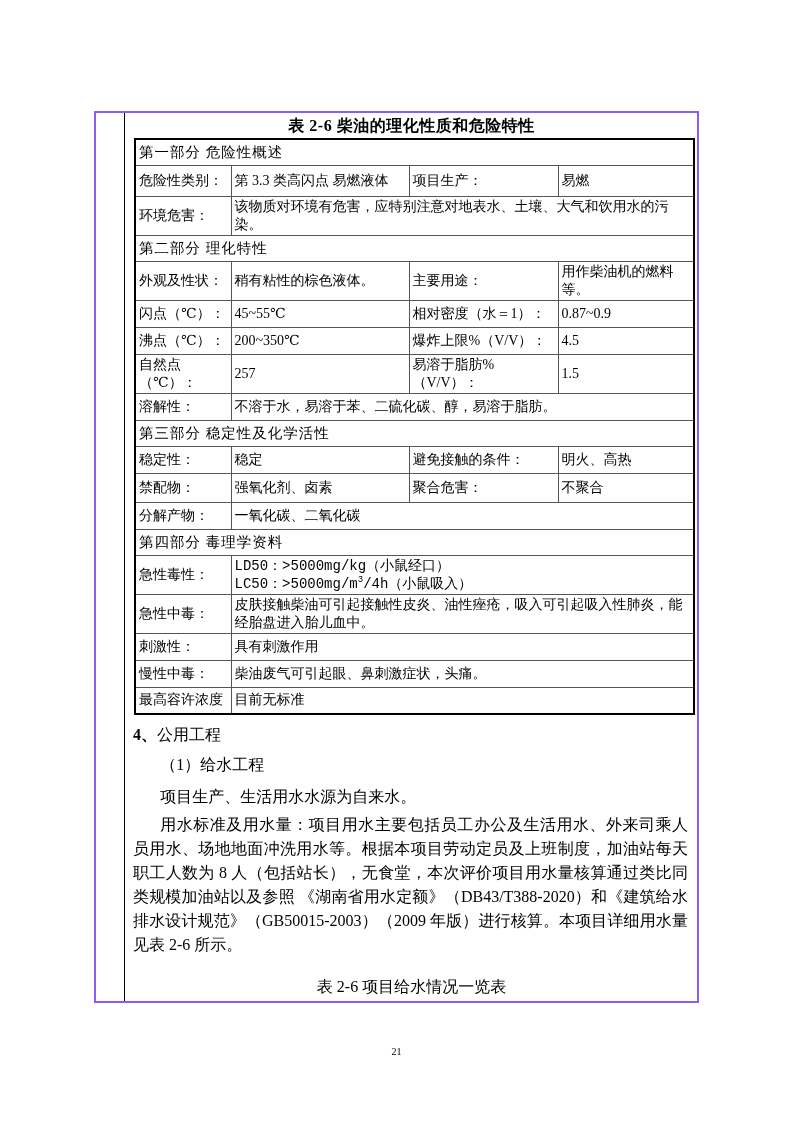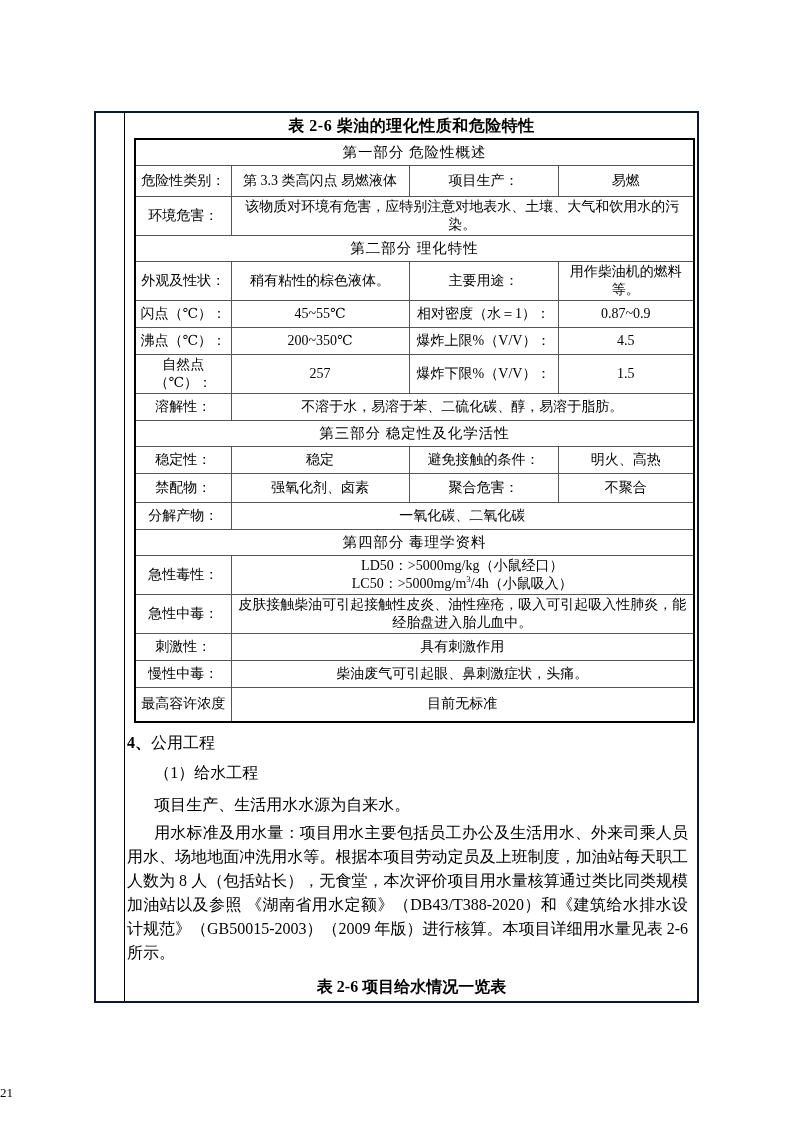--- a/index.html
+++ b/index.html
@@ -10,21 +10,21 @@
     color:#000;
     position:relative;
     overflow:hidden;
   }
   .page { position:relative; width:793px; height:1122px; background:#fff; }
 
   
   .frame {
     position:absolute; left:94px; top:111px;
     width:605px; height:892px;
-    border:2px solid #0f172a;
+    border:2px solid #8b5cf6;
   }
   .left-strip {
     position:absolute; left:0; top:0; bottom:0; width:29px;
     border-right:1px solid #000;
   }
   .content {
     position:absolute; left:30px; top:0; right:0; bottom:0;
     height:100%;
   }
 
@@ -35,46 +35,46 @@
   }
 
   table.props {
     border-collapse:collapse; table-layout:fixed;
     width:559px; margin:0 auto 0 8px;
     border:2.5px solid #000;
     font-size:14px;
   }
   table.props td {
     border:1px solid #555;
-    text-align:center; vertical-align:middle;
+    vertical-align:middle;
     padding:1px 3px;
     line-height:18px;
   }
   td.sec-hdr { letter-spacing:1px; height:26px; font-size:14.5px; }
   tr.h31 { height:31px;margin-left:8px; }
   tr.h27 { height:27px;margin-left:24px; }
   tr.h29 { height:29px; }
-  tr.h39 { height:39px; }
+  tr.h39 { height:39px;font-family:Liberation Mono, monospace; }
   tr.h36 { height:36px; }
-  tr.h24 { height:35px; }
+  tr.h24 { height:27px; }
   .sup { vertical-align:super; font-size:9px; line-height:0; }
 
-  .body-text { padding:0 9px 0 1px; font-size:16px; }
+  .body-text { padding:0 9px 0 7px; font-size:16px; }
   .heading { margin-top:6px; line-height:28px; font-size:16px; }
   .heading .num { font-weight:bold; }
   .line { line-height:32px; text-indent:1.7em; }
   .para { line-height:24px; text-indent:1.7em; text-align:justify; }
   .table2-caption {
     position:absolute; bottom:3px; left:0; right:0;
-    text-align:center; font-weight:bold; font-size:16px;
+    text-align:center; font-weight:normal; font-size:16px;
   }
 
   .page-number {
     position:absolute; left:0; right:0; top:1046px;
-    text-align:left; font-size:13px;margin-top:39px;
+    text-align:center; font-size:10px;
   }
 </style>
 </head>
 <body>
 
 <div class="page">
   <div class="frame">
     <div class="left-strip"></div>
     <div class="content">
 
@@ -120,21 +120,21 @@
           </tr>
           <tr class="h27">
             <td>沸点（℃）：</td>
             <td>200~350℃</td>
             <td>爆炸上限%（V/V）：</td>
             <td>4.5</td>
           </tr>
           <tr class="h27">
             <td>自然点（℃）：</td>
             <td>257</td>
-            <td>爆炸下限%（V/V）：</td>
+            <td>易溶于脂肪%（V/V）：</td>
             <td>1.5</td>
           </tr>
           <tr class="h27">
             <td>溶解性：</td>
             <td colspan="3">不溶于水，易溶于苯、二硫化碳、醇，易溶于脂肪。</td>
           </tr>
 
           <tr>
             <td colspan="4" class="sec-hdr">第三部分  稳定性及化学活性</td>
           </tr>

